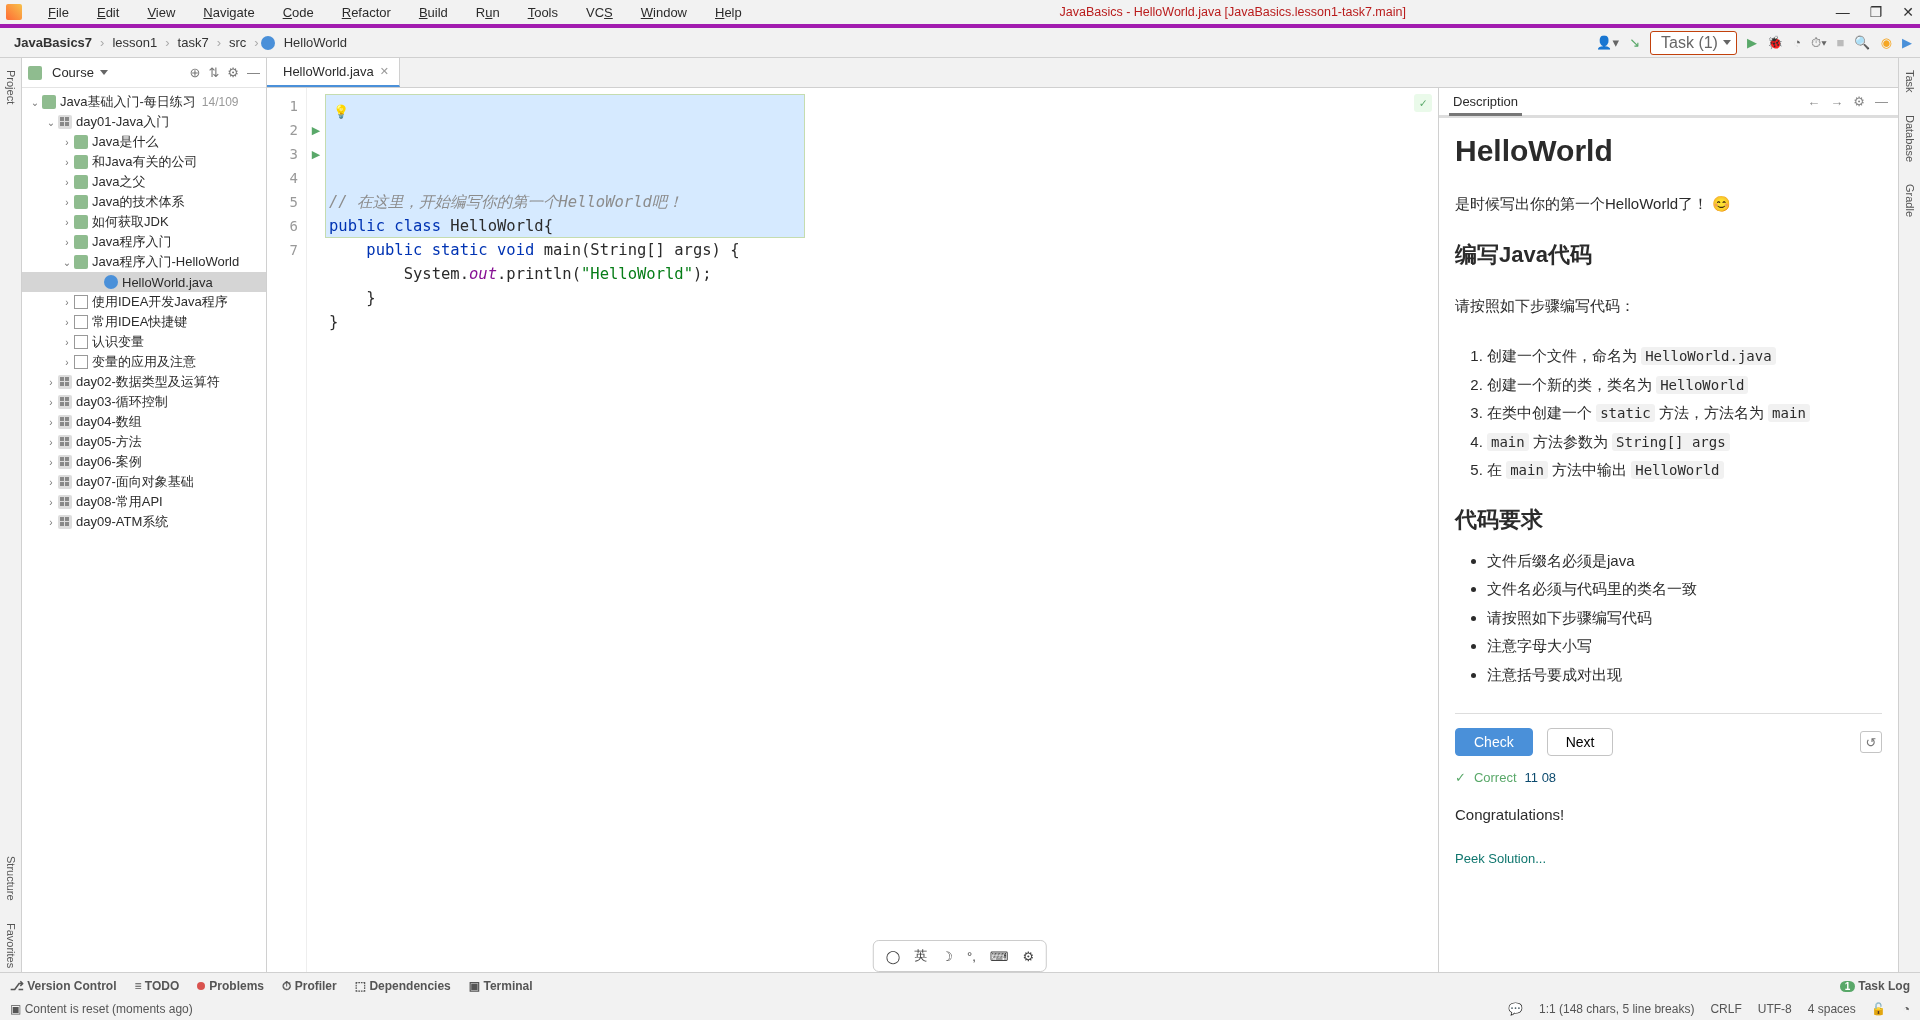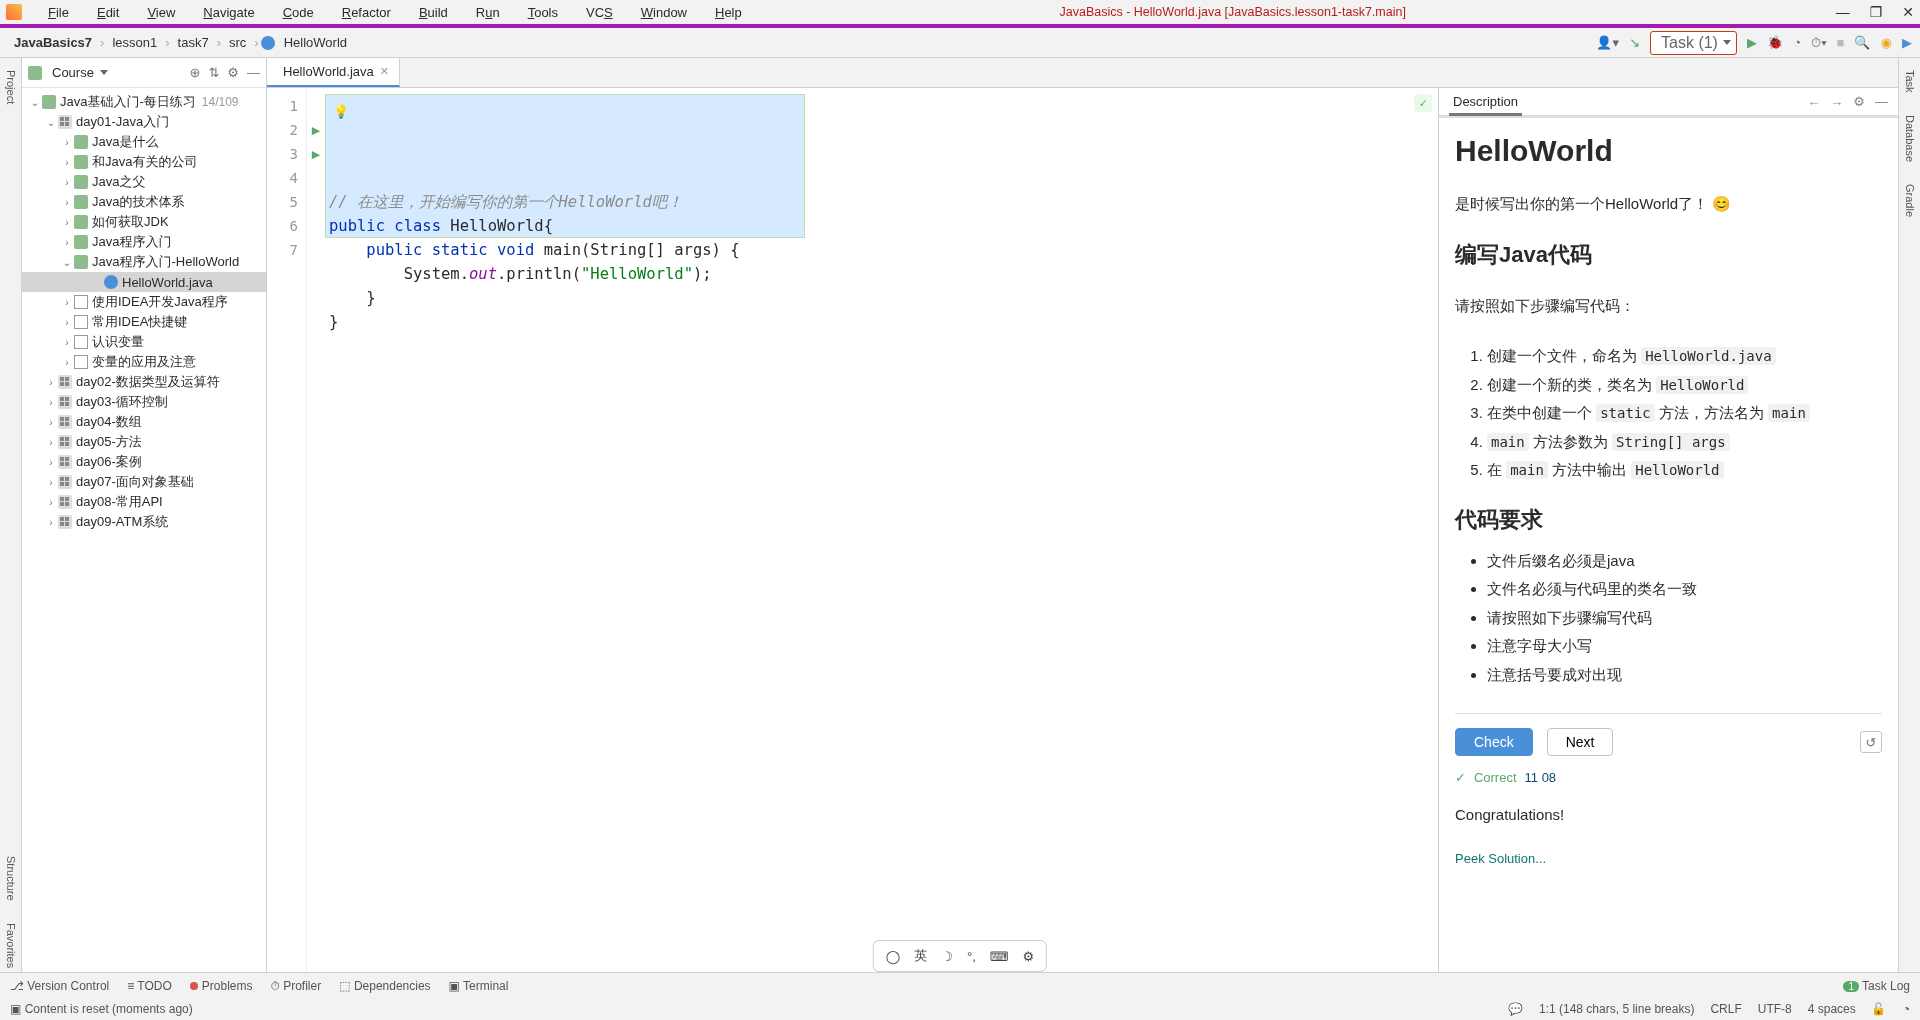--- a/index.html
+++ b/index.html
@@ -66,21 +66,21 @@
 .desc-body p{margin:24px 0; font-size:15px; line-height:1.6;}
 .desc-body ol,.desc-body ul{margin:6px 0 6px 32px; font-size:15px; line-height:1.9;}
 .desc-body code{font-family:Consolas,monospace; background:#f1f1f1; padding:1px 4px; border-radius:3px; font-size:14px;}
 .desc-body hr{border:none;border-top:1px solid #ddd; margin:24px 0 14px 0;}
 .btn{padding:5px 18px; border:1px solid #c4c4c4; background:#fff; border-radius:4px; font-size:14px; cursor:pointer;}
 .btn.primary{background:#4a90d9; color:#fff; border-color:#4a90d9;}
 .result{margin-top:14px; color:#59a869; display:flex; align-items:center; gap:8px;}
 .result .ts{color:#0c4a6e;}
 .peek{color:#0f766e; margin-top:14px; cursor:pointer;}
 .reload-btn{margin-left:auto; width:22px;height:22px;border:1px solid #c4c4c4;border-radius:3px;display:flex;align-items:center;justify-content:center;color:#777;}
-.bottom-bar{ height:26px; background:#f2f2f2; border-top:1px solid #d0d0d0; display:flex; align-items:center; padding:0 10px; gap:18px; color:#555; font-size:12px;}
+.bottom-bar{ height:26px; background:#f2f2f2; border-top:1px solid #d0d0d0; display:flex; align-items:center; padding:0 10px; gap:18px; color:#555; font-size:12px;font-weight:bold;}
 .bottom-bar .right{margin-left:auto; display:flex; gap:14px; align-items:center;}
 .status-bar{ height:22px; background:#f2f2f2; display:flex; align-items:center; padding:0 10px; font-size:12px; color:#555;}
 .status-bar .right{margin-left:auto; display:flex; gap:16px;}
 .ime-bar{position:absolute; left:50%; transform:translateX(-50%); bottom:48px; display:flex; gap:14px; background:#fff; border:1px solid #ccc; border-radius:6px; padding:6px 12px; align-items:center; color:#444;}
 .red-dot{width:8px;height:8px;background:#d9534f;border-radius:50%;display:inline-block;margin-right:4px;}
 .sidebar-header .hright{margin-left:auto;display:flex;gap:8px;color:#777;}
 .desc-body .btns-row{display:flex;gap:14px;align-items:center;}
 .navbar .cicon{width:14px;height:14px;background:#4a90d9;border-radius:50%;display:inline-block;margin-right:3px;}
 .green-run{color:#59a869;}
 .bug{color:#59a869;}

